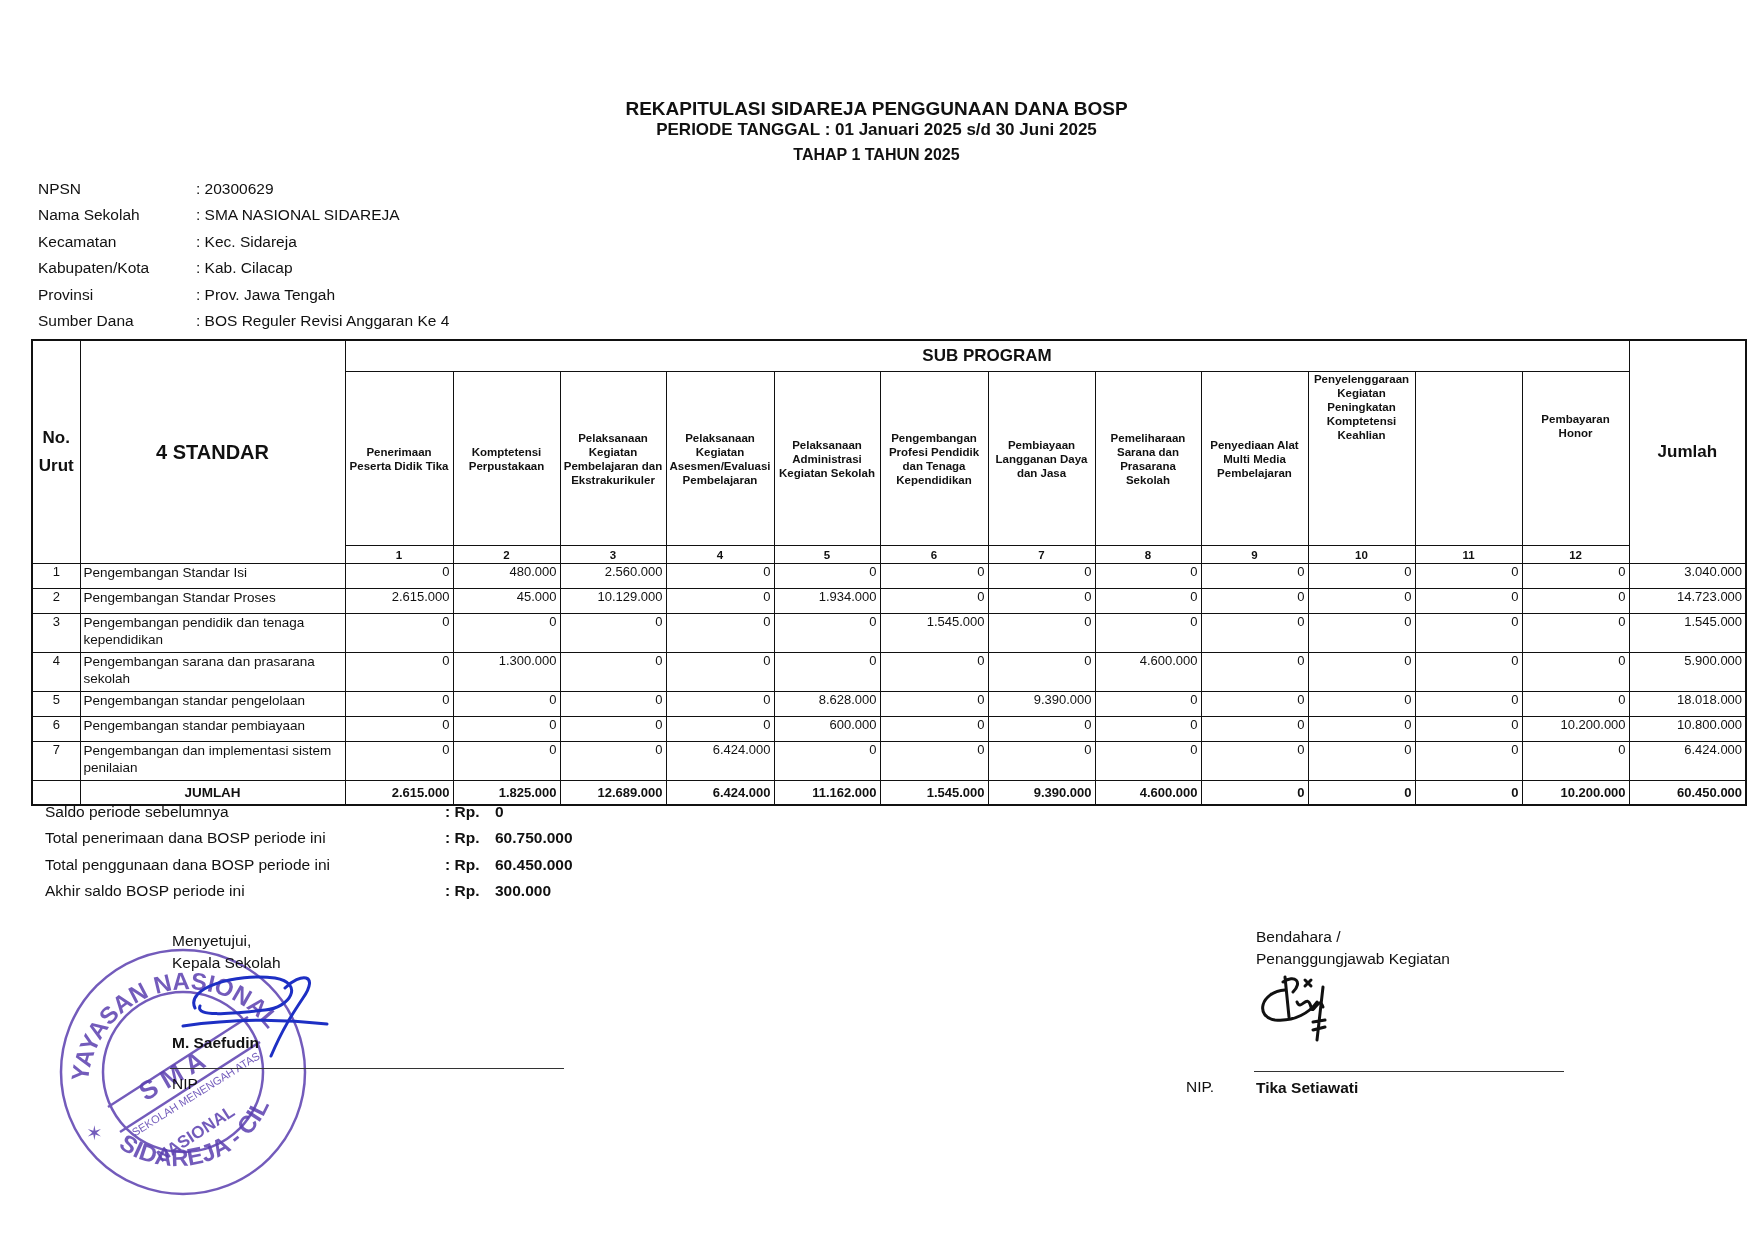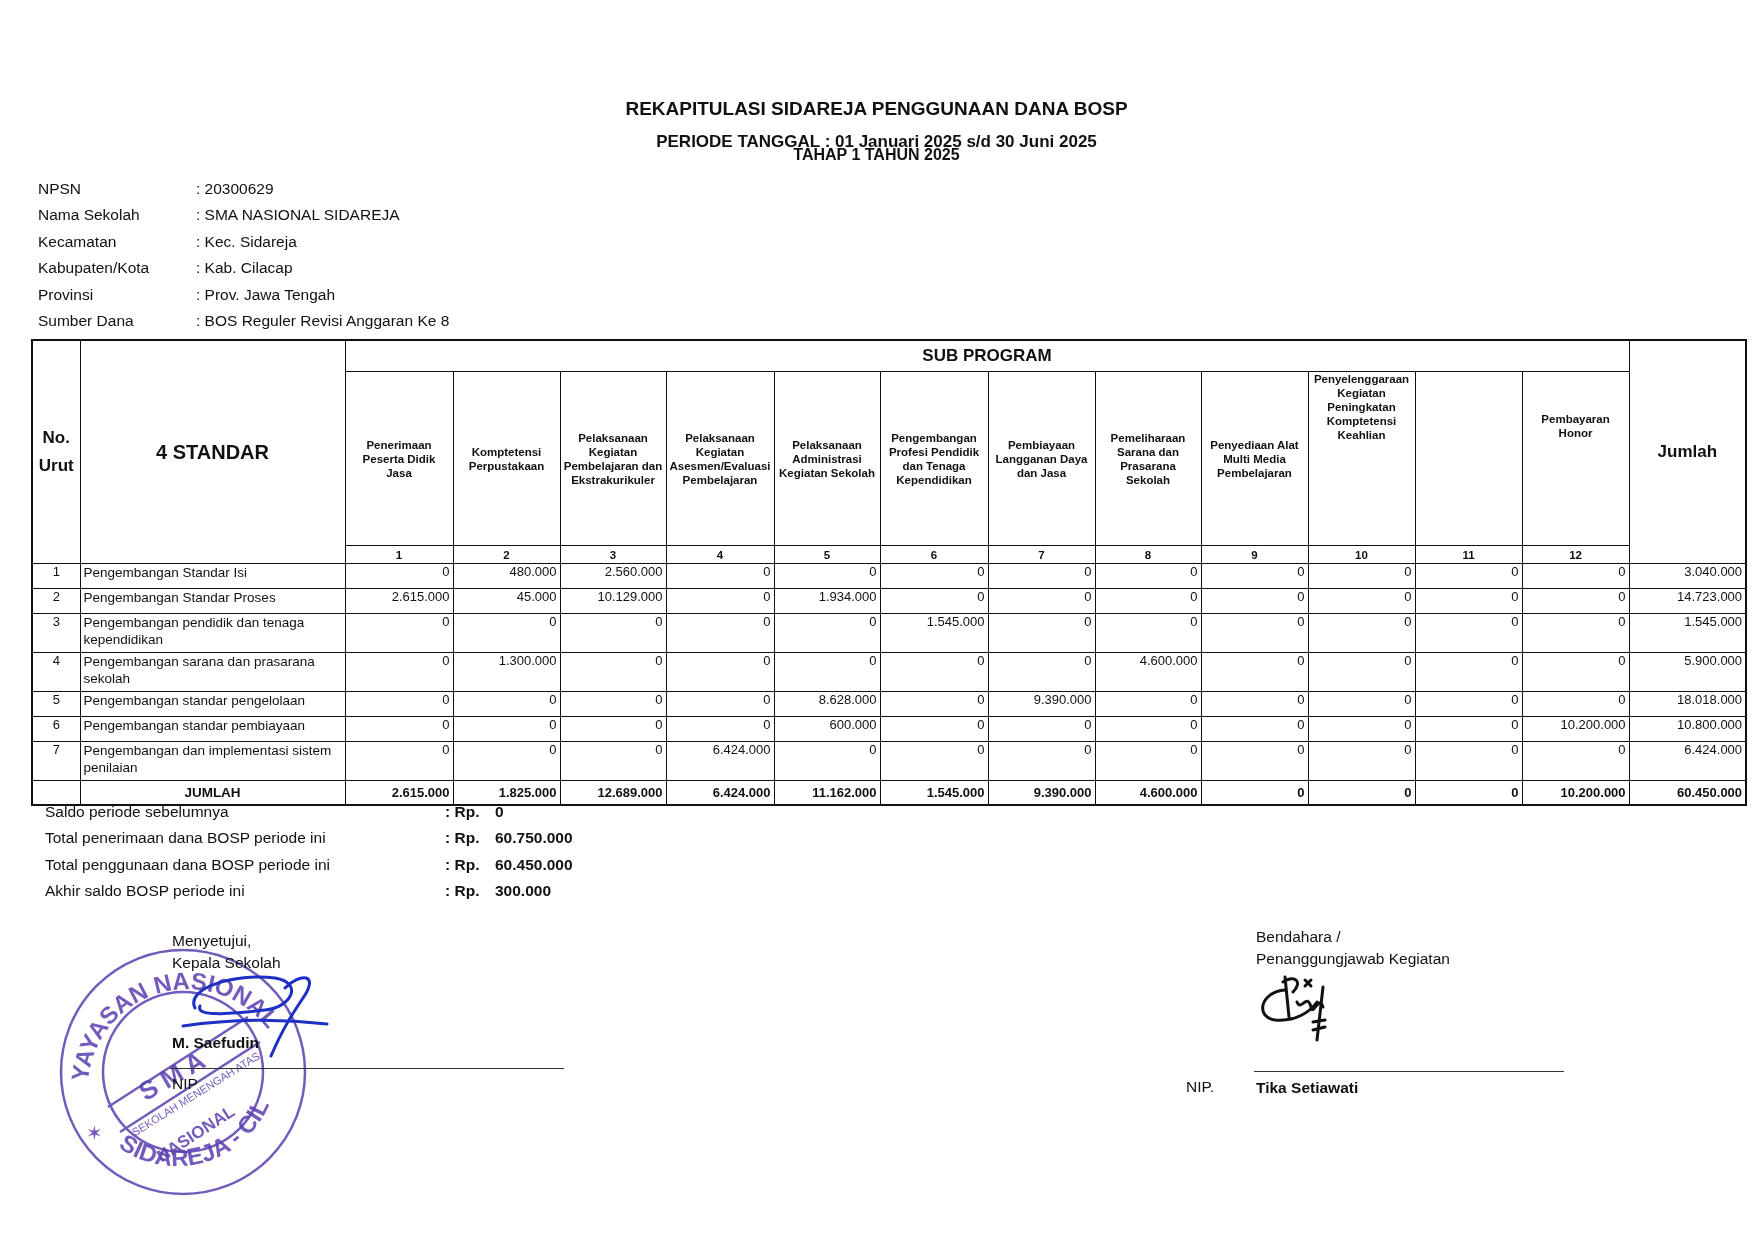--- a/index.html
+++ b/index.html
@@ -1,21 +1,21 @@
 <!DOCTYPE html>
 <html><head>
 <meta charset="utf-8">
 <style>
   html, body { margin:0; padding:0; background:#ffffff; }
   body { width:1753px; height:1240px; position:relative; overflow:hidden;
          font-family:"Liberation Sans", sans-serif; color:#111; }
   .abs { position:absolute; }
   .title { left:0; width:1753px; text-align:center; font-weight:bold; color:#111; }
   #t1 { top:98px; font-size:19px; left:300px; width:1153px; }
-  #t2 { top:132px; font-size:17px; left:300px; width:1153px; }
+  #t2 { top:120px; font-size:17px; left:300px; width:1153px; }
   #t3 { top:146px; font-size:16px; left:300px; width:1153px; }
 
   .info-row { position:absolute; left:38px; font-size:15.5px; }
   .info-label { display:inline-block; width:158px; }
   .info-sep { display:inline-block; }
 
   table.rekap { position:absolute; left:31px; top:339px; border-collapse:collapse;
                 table-layout:fixed; width:1712px; font-size:13px; }
   table.rekap td, table.rekap th { border:1px solid #111; padding:0 3px; overflow:hidden; }
   table.rekap { border:2px solid #111; }
@@ -61,21 +61,21 @@
   <div class="info-row" style="top:233px">
     <span class="info-label">Kecamatan</span><span class="info-sep">: Kec. Sidareja</span>
   </div>
   <div class="info-row" style="top:259px">
     <span class="info-label">Kabupaten/Kota</span><span class="info-sep">: Kab. Cilacap</span>
   </div>
   <div class="info-row" style="top:286px">
     <span class="info-label">Provinsi</span><span class="info-sep">: Prov. Jawa Tengah</span>
   </div>
   <div class="info-row" style="top:312px">
-    <span class="info-label">Sumber Dana</span><span class="info-sep">: BOS Reguler Revisi Anggaran Ke 8</span>
+    <span class="info-label">Sumber Dana</span><span class="info-sep">: BOS Reguler Revisi Anggaran Ke 4</span>
   </div>
 </div>
 
 <table class="rekap">
   <colgroup>
     <col style="width:48px">
       <col style="width:265px">
     <col style="width:108px">
       <col style="width:107px">
       <col style="width:106px">
@@ -91,21 +91,21 @@
     <col style="width:117px">
   </colgroup>
   <thead>
     <tr>
       <th rowspan="3" class="hdr-no">No. Urut</th>
       <th rowspan="3" class="hdr-main">4 STANDAR</th>
       <th colspan="12" class="hdr-sub">SUB PROGRAM</th>
       <th rowspan="3" class="hdr-jumlah" style="border-top:none;">Jumlah</th>
     </tr>
     <tr id="col-label-row">
-        <th class="hdr-col">Penerimaan Peserta Didik Jasa</th>
+        <th class="hdr-col">Penerimaan Peserta Didik Tika</th>
         <th class="hdr-col">Komptetensi Perpustakaan</th>
         <th class="hdr-col">Pelaksanaan Kegiatan Pembelajaran dan Ekstrakurikuler</th>
         <th class="hdr-col">Pelaksanaan Kegiatan Asesmen/Evaluasi Pembelajaran</th>
         <th class="hdr-col">Pelaksanaan Administrasi Kegiatan Sekolah</th>
         <th class="hdr-col">Pengembangan Profesi Pendidik dan Tenaga Kependidikan</th>
         <th class="hdr-col">Pembiayaan Langganan Daya dan Jasa</th>
         <th class="hdr-col">Pemeliharaan Sarana dan Prasarana Sekolah</th>
         <th class="hdr-col">Penyediaan Alat Multi Media Pembelajaran</th>
         <th class="hdr-col hdr-col-top">Penyelenggaraan Kegiatan Peningkatan Komptetensi Keahlian</th>
         <th class="hdr-col"></th>

